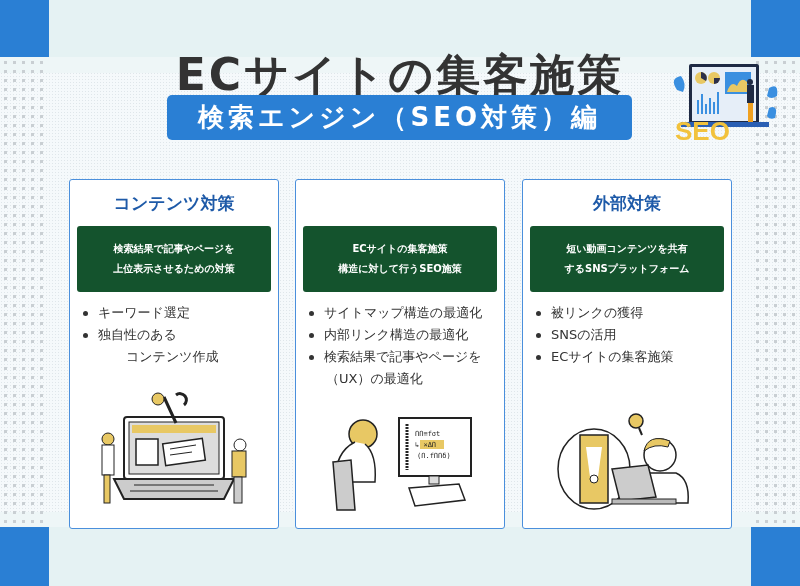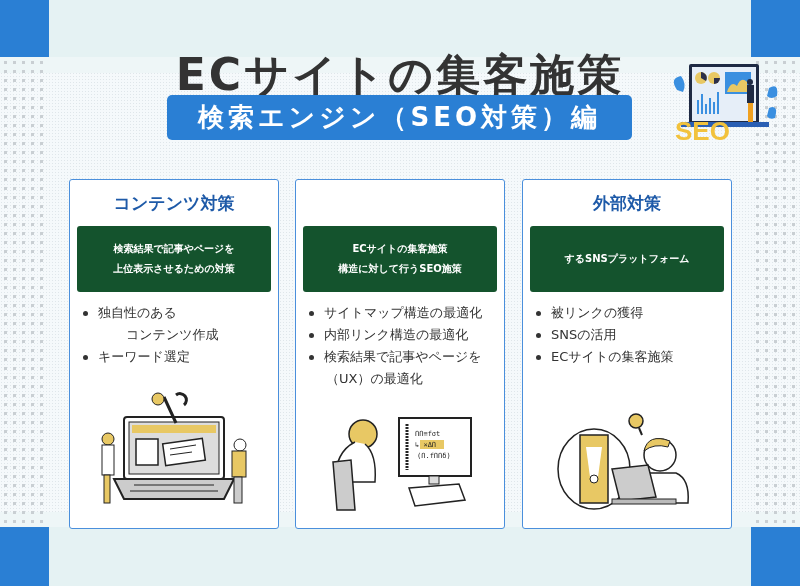--- a/index.html
+++ b/index.html
@@ -117,22 +117,22 @@
   </svg>
 </div>
 
 <div class="card c1">
   <div class="card-title">コンテンツ対策</div>
   <div class="card-desc">
     <span>検索結果で記事やページを</span>
     <span>上位表示させるための対策</span>
   </div>
   <ul class="card-list">
+    <li><span>キーワード選定</span></li>
     <li><span>独自性のある</span><span class="cont">コンテンツ作成</span></li>
-    <li><span>キーワード選定</span></li>
   </ul>
   <div class="illus">
     <svg width="160" height="125" viewBox="0 0 160 125">
       <rect x="30" y="30" width="100" height="62" rx="3" fill="#fff" stroke="#222" stroke-width="2"></rect>
       <rect x="35" y="35" width="90" height="52" fill="#ddd" stroke="#222" stroke-width="1"></rect>
       <rect x="38" y="38" width="84" height="8" fill="#e8c864"></rect>
       <rect x="42" y="52" width="22" height="26" fill="#fff" stroke="#222" stroke-width="1.5"></rect>
       <rect x="70" y="54" width="40" height="22" fill="#fff" stroke="#222" stroke-width="1.5" transform="rotate(-8 90 65)"></rect>
       <line x1="76" y1="62" x2="102" y2="58" stroke="#222"></line>
         <line x1="76" y1="68" x2="98" y2="65" stroke="#222"></line>
@@ -176,20 +176,21 @@
       <circle cx="38" cy="22" r="14" fill="#e8c864" stroke="#222" stroke-width="1.5"></circle>
       <path d="M30 30 q-20 10 -20 40 l40 0 q2 -28 -10 -38" fill="#fff" stroke="#222" stroke-width="1.5"></path>
       <path d="M8 50 L26 48 L30 98 L12 98 Z" fill="#ccc" stroke="#222" stroke-width="1.5"></path>
     </svg>
   </div>
 </div>
 
 <div class="card c3">
   <div class="card-title">外部対策</div>
   <div class="card-desc">
+    <span>短い動画コンテンツを共有</span>
     <span>するSNSプラットフォーム</span>
   </div>
   <ul class="card-list">
     <li><span>被リンクの獲得</span></li>
     <li><span>SNSの活用</span></li>
     <li><span>ECサイトの集客施策</span></li>
   </ul>
   <div class="illus">
     <svg width="150" height="105" viewBox="0 0 150 105">
       <ellipse cx="42" cy="62" rx="36" ry="40" fill="#fff" stroke="#222" stroke-width="1.5"></ellipse>

